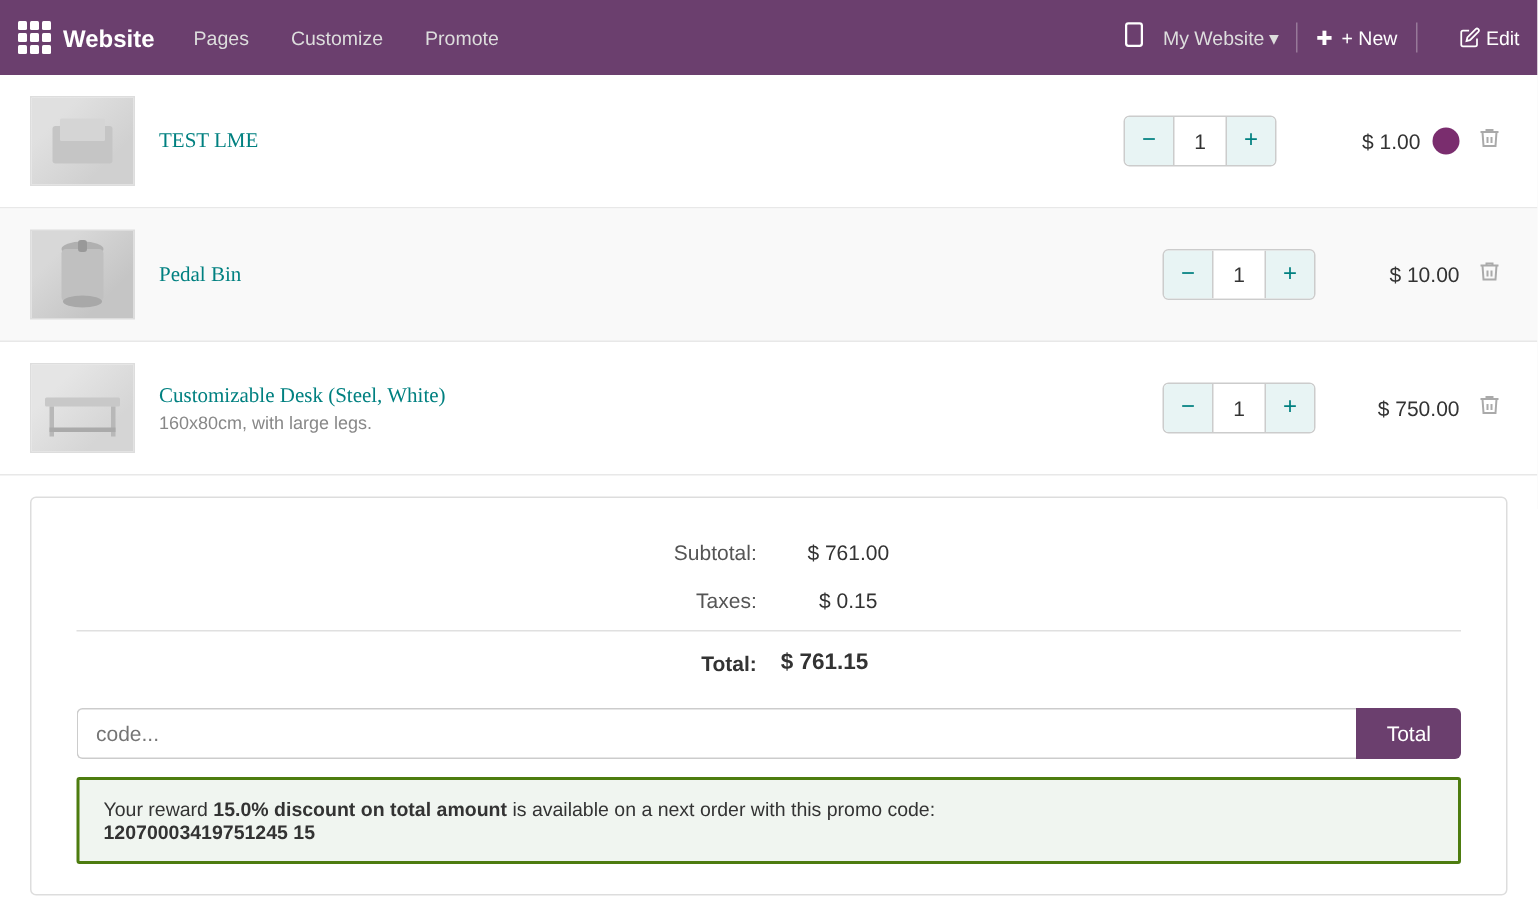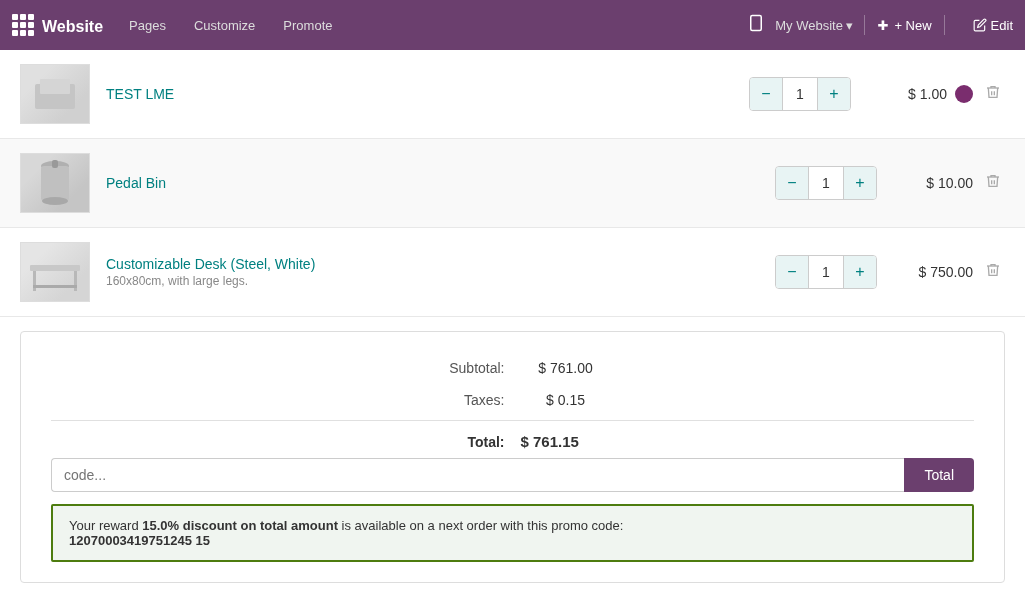--- a/index.html
+++ b/index.html
@@ -117,20 +117,21 @@
       color: #aaa;
     }
     .cart-item-info {
       flex: 1;
     }
     .cart-item-name {
       color: #008080;
       font-size: 14px;
       font-weight: 500;
       cursor: pointer;
+      font-family: Liberation Serif, serif;
     }
     .cart-item-sub {
       color: #888;
       font-size: 12px;
       margin-top: 2px;
     }
     .qty-control {
       display: flex;
       align-items: center;
       gap: 0;
@@ -226,20 +227,21 @@
       min-width: 90px;
       text-align: left;
       font-weight: bold;
       font-size: 15px;
     }
 
     
     .promo-row {
       display: flex;
       gap: 0;
+      margin-top: 14px;
     }
     .promo-input {
       flex: 1;
       border: 1px solid #ccc;
       border-right: none;
       border-radius: 4px 0 0 4px;
       padding: 8px 12px;
       font-size: 14px;
       color: #aaa;
       outline: none;

